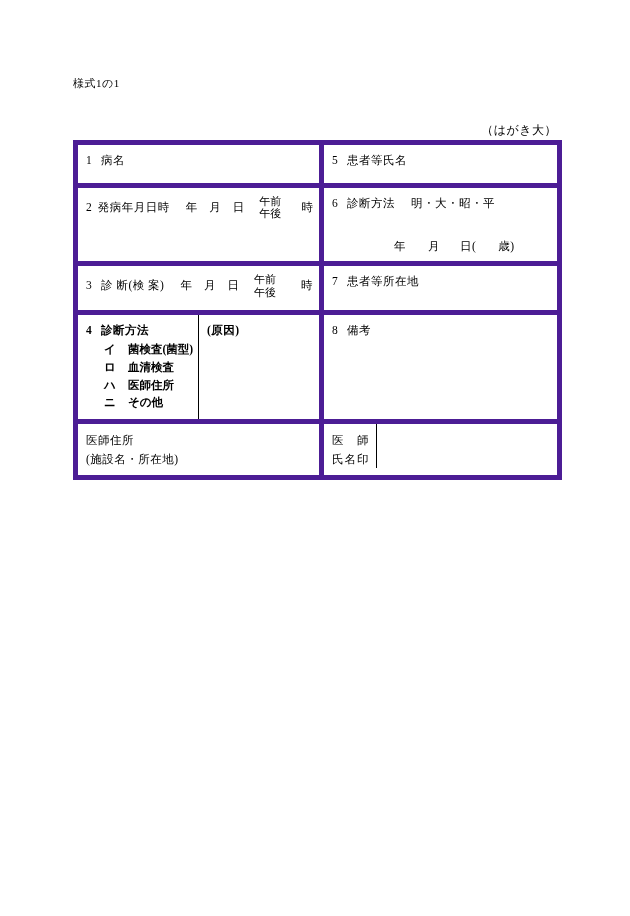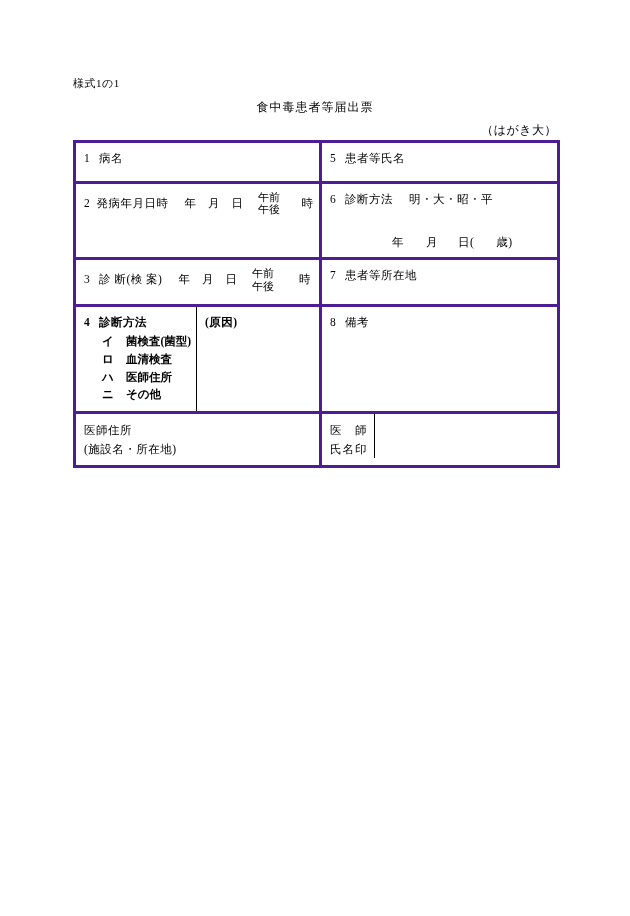--- a/index.html
+++ b/index.html
@@ -47,21 +47,21 @@
 
   table.form {
     position: absolute;
     left: 73px;
     top: 140px;
     width: 484px;
     border-collapse: collapse;
     table-layout: fixed;
   }
   table.form td {
-    border: 3px solid #4c1d95;
+    border: 5px solid #4c1d95;
     vertical-align: top;
     padding: 0;
     font-size: 11.5px;
     line-height: 1.45;
   }
   .cell {
     position: relative;
     padding: 7px 6px 7px 8px;
     box-sizing: border-box;
   }
@@ -156,21 +156,20 @@
     text-align: left;
   }
   .sig-space { }
 </style>
 </head>
 <body>
 
 <div class="page">
 
   <div class="form-no">様式1の1</div>
-  <div class="doc-title">食中毒患者等届出票</div>
   <div class="postcard-note">（はがき大）</div>
 
   <table class="form">
     <colgroup>
       <col style="width:246px">
       <col style="width:238px">
     </colgroup>
     <tbody>
 
       <tr>

